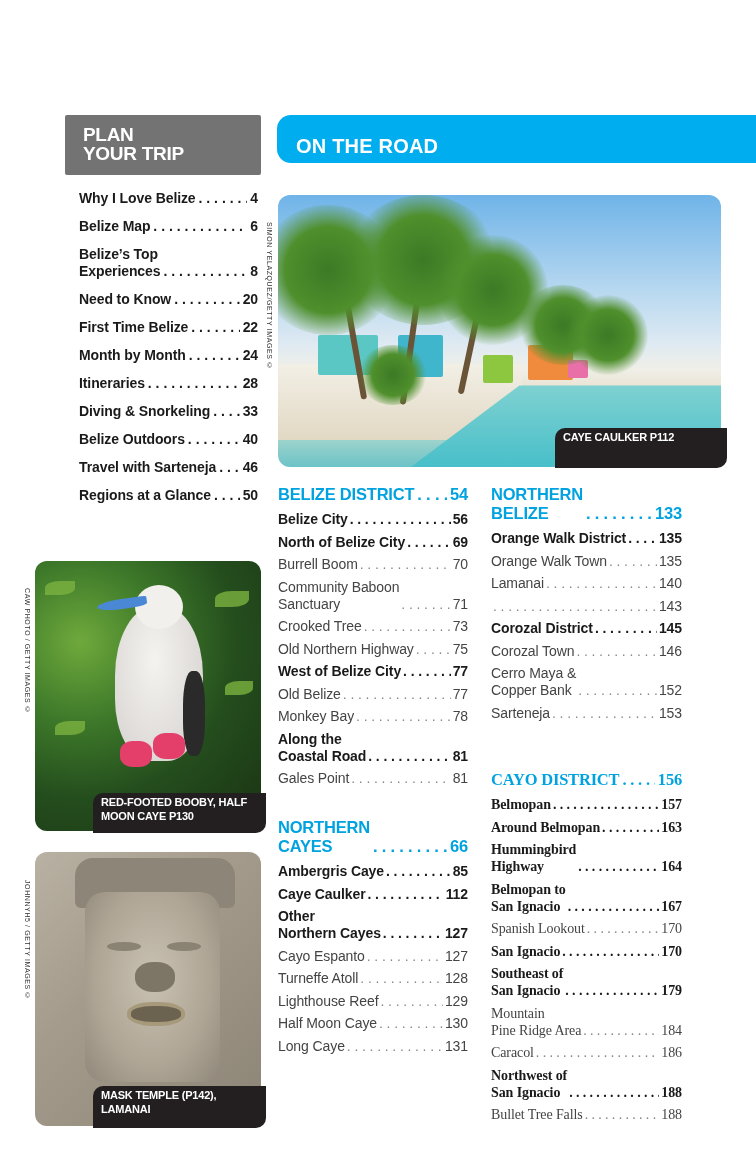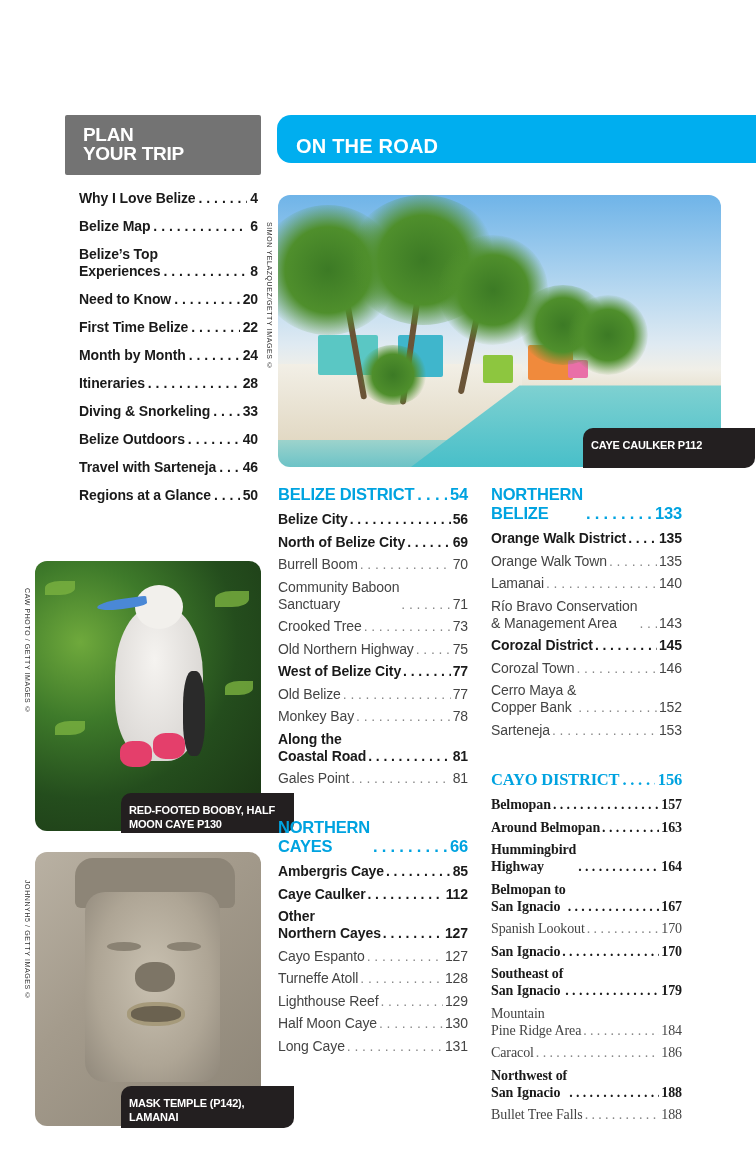--- a/index.html
+++ b/index.html
@@ -46,23 +46,22 @@
   .entry.r { font-weight: normal; color: #444; }
   .entry .lbl { white-space: pre-line; }
   .entry .dots { flex: 1; overflow: hidden; white-space: nowrap; margin: 0 2px; }
   .entry .dots::before { content: ". . . . . . . . . . . . . . . . . . . . . . . . . . . . . . . . . . . . . . . ."; }
   .entry.r .dots { color: #888; }
   .entry .pg { white-space: nowrap; }
 
   .photo { position: absolute; border-radius: 12px; overflow: hidden; }
   .caption {
     position: absolute; background: #231f20; color: #fff; font-weight: bold;
-    font-size: 11px; line-height: 14px; padding: 10px 8px; border-radius: 10px 0 10px 0;
+    font-size: 11px; line-height: 14px; padding: 2px 8px; border-radius: 10px 0 10px 0;
     letter-spacing: -0.2px;
-    margin-left: 28px;
   }
   .credit {
     position: absolute; font-size: 7px; color: #333; writing-mode: vertical-rl;
     letter-spacing: 0.6px; white-space: nowrap;
   }
 
   
   .beach { left: 278px; top: 195px; width: 443px; height: 272px;
     background: linear-gradient(180deg, #6fb4e8 0%, #b7d8f0 35%, #dfeaf2 55%, #f0efe8 64%, #e8e1cf 72%, #d9d2bc 82%, #9dd3cc 90%, #6cc3c7 100%); }
   .beach .sea { position: absolute; right: 0; bottom: 0; width: 70%; height: 30%;
@@ -348,22 +347,20 @@
       <span class="lbl">Orange Walk Town</span>
       <span class="dots"></span>
       <span class="pg">135</span>
     </div>
     <div class="entry r">
       <span class="lbl">Lamanai</span>
       <span class="dots"></span>
       <span class="pg">140</span>
     </div>
     <div class="entry r">
-      <span class="lbl">Río Bravo Conservation
-&amp; Management Area</span>
       <span class="dots"></span>
       <span class="pg">143</span>
     </div>
     <div class="entry b">
       <span class="lbl">Corozal District</span>
       <span class="dots"></span>
       <span class="pg">145</span>
     </div>
     <div class="entry r">
       <span class="lbl">Corozal Town</span>

